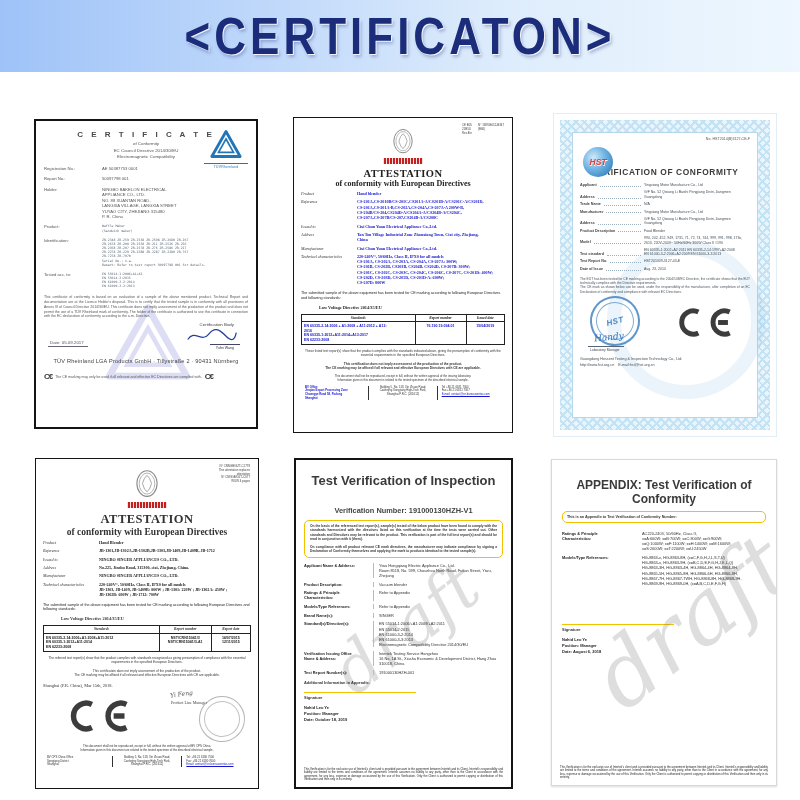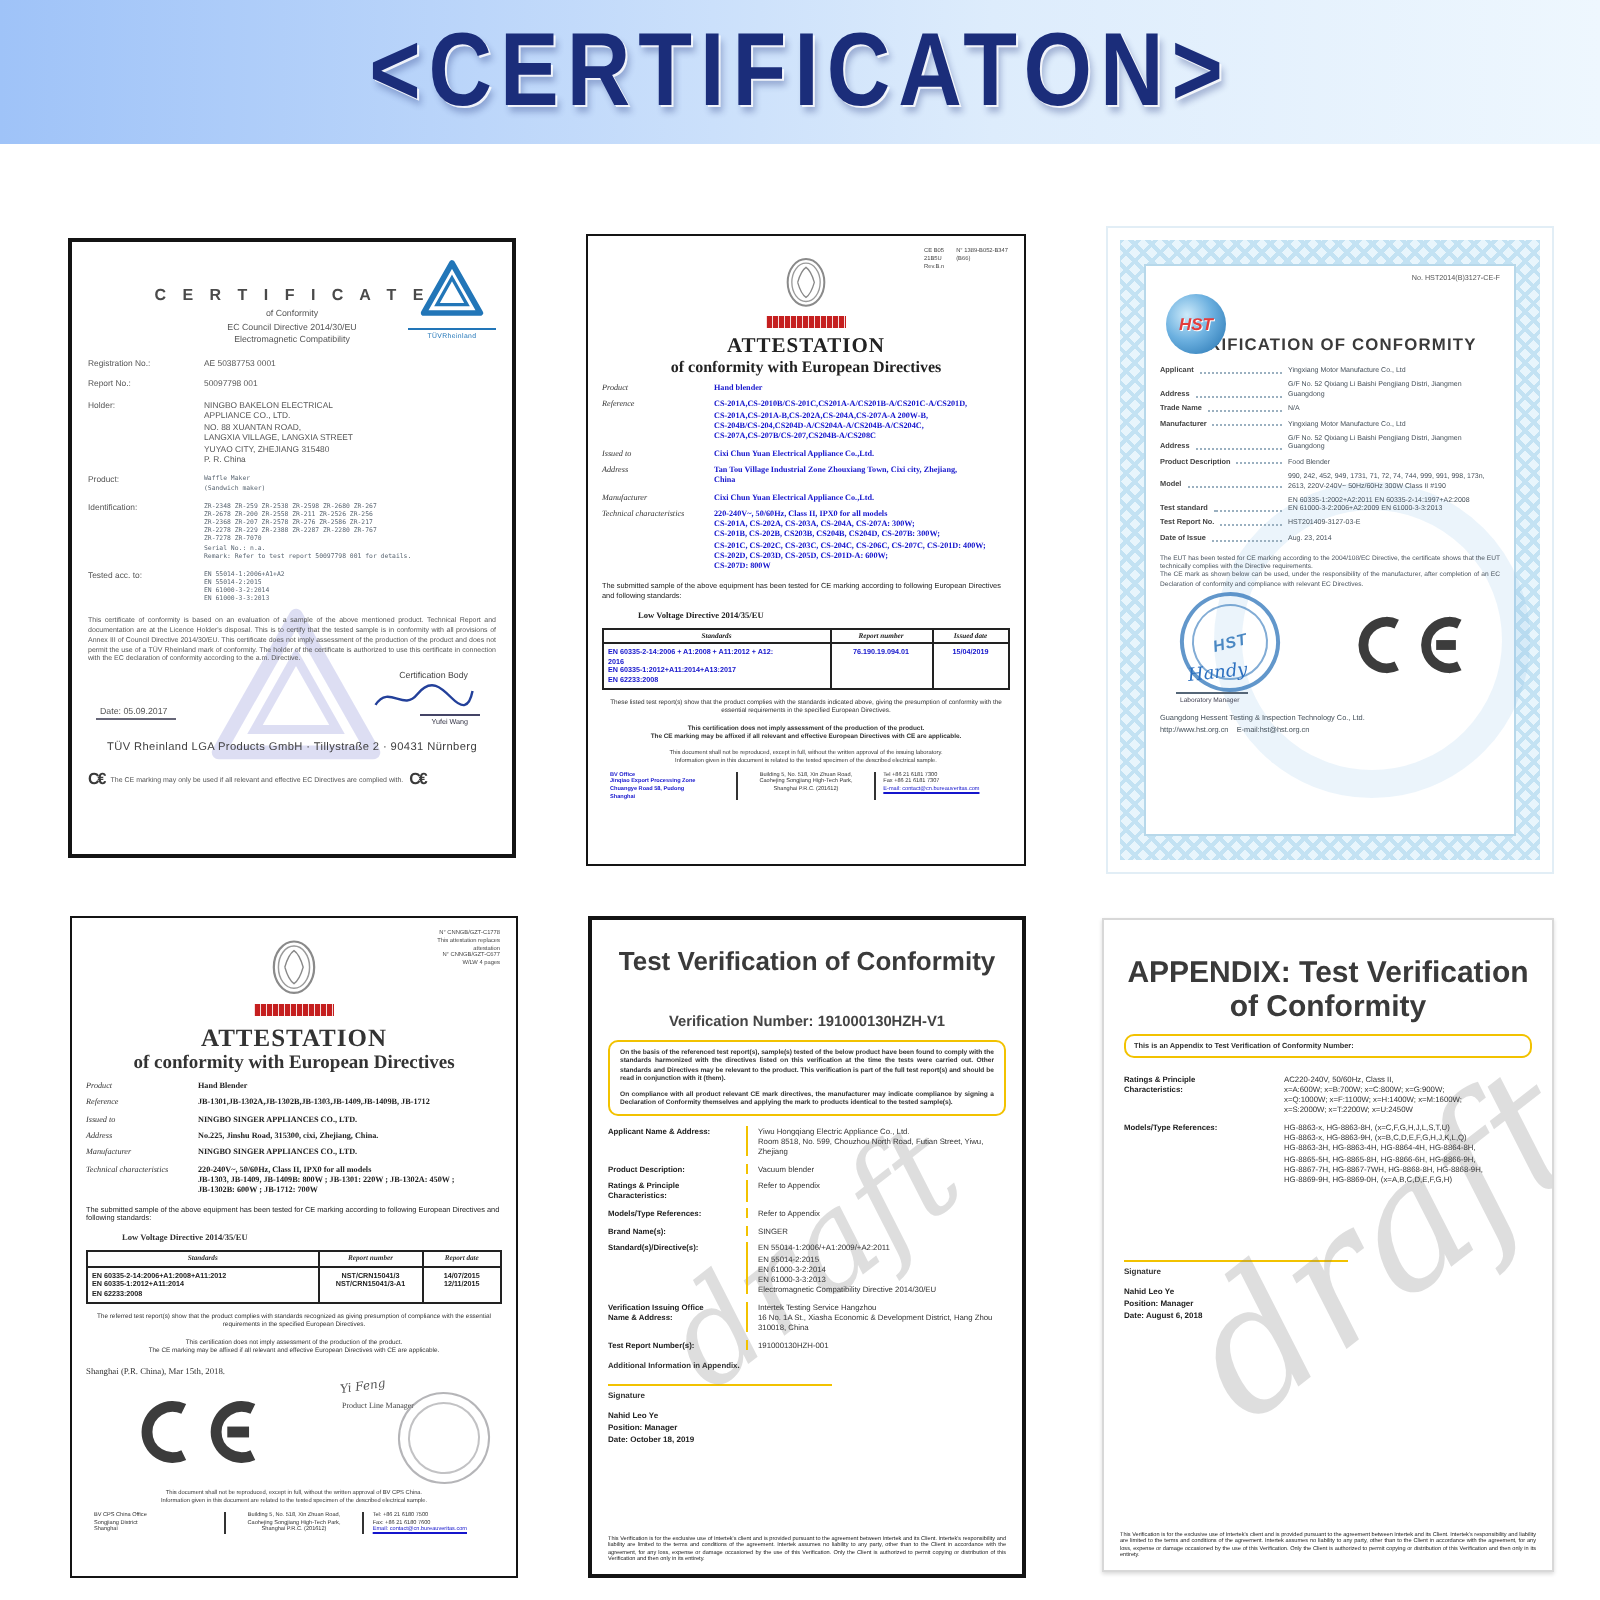--- a/index.html
+++ b/index.html
@@ -17,21 +17,21 @@
   .card{position:absolute;background:#fff;box-sizing:border-box;overflow:hidden;}
   .c1{left:34px;top:119px;width:224px;height:310px;border:2px solid #141414;padding:6px 8px;color:#555;}
   .c2{left:293px;top:117px;width:220px;height:316px;border:1.5px solid #141414;padding:5px 7px;color:#222;}
   .c3{left:553px;top:113px;width:224px;height:324px;border:1px solid #e2eef6;padding:6px;}
   .c4{left:35px;top:458px;width:224px;height:331px;border:1.5px solid #141414;padding:5px 7px;color:#333;}
   .c5{left:294px;top:458px;width:219px;height:331px;border:2px solid #141414;padding:7px 8px;color:#333;}
   .c6{left:551px;top:459px;width:226px;height:327px;border:1px solid #d8d8d8;box-shadow:0 1px 2px rgba(0,0,0,.15);padding:8px 10px;color:#333;}
   
   .c1 .tuv-logo{position:absolute;top:8px;right:8px;width:44px;text-align:center;}
   .c1 .tuv-word{font-size:3.4px;color:#2276b8;letter-spacing:.2px;border-top:.5px solid #2276b8;padding-top:1px;}
-  .c1-titleblock{text-align:center;margin-top:15px;line-height:1.5;}
+  .c1-titleblock{text-align:center;margin-top:2px;line-height:1.5;}
   .c1-title{font-size:8px;font-weight:bold;letter-spacing:3px;color:#4a4a4a;}
   .c1-sub{font-size:4.4px;color:#555;}
   .c1row{display:flex;margin-top:5px;font-size:4.2px;line-height:1.3;position:relative;z-index:2;}
   .c1lab{width:58px;flex:none;}
   .c1val{flex:1;}
   .c1 .idblock{font-family:"DejaVu Sans Mono",monospace;font-size:3.2px;color:#5a6672;}
   .c1 .bodytext{font-size:3.5px;text-align:justify;margin-top:7px;line-height:1.35;color:#555;position:relative;z-index:2;}
   .c1 .signzone{position:relative;height:32px;margin-top:3px;z-index:2;}
   .c1 .certbody{position:absolute;right:14px;top:0;font-size:4.4px;color:#444;}
   .c1 .signame{position:absolute;right:8px;top:22px;font-size:3.6px;border-top:.7px solid #446;padding:1px 6px 0 6px;color:#334;}
@@ -99,21 +99,21 @@
   .hst-stamp::after{content:"";position:absolute;inset:4px;border:1px solid rgba(46,116,185,.6);border-radius:50%;}
   .hst-stamp b{color:rgba(46,116,185,.85);font-size:8px;font-style:italic;letter-spacing:.5px;}
   .c3-handsign{position:absolute;left:14px;top:36px;font-family:"DejaVu Serif",serif;font-style:italic;font-size:9px;color:#2b6fbf;transform:rotate(-6deg);}
   .c3-labmgr{position:absolute;left:8px;top:50px;font-size:3.3px;border-top:.7px solid #567;padding:1px 4px 0 2px;color:#445;}
   .c3-ce{position:absolute;right:18px;top:12px;}
   .c3-footer{font-size:3.7px;color:#44505a;line-height:1.5;margin-top:3px;position:relative;z-index:2;}
   .c3wm{position:absolute;width:130px;height:130px;border:14px solid rgba(120,180,225,.15);border-radius:50%;left:34px;top:108px;z-index:1;}
   
   .itk-title{text-align:center;font-weight:bold;color:#3a3a3a;}
   .c5 .itk-title{font-size:13px;margin-top:6px;}
-  .c6 .itk-title{font-size:15px;margin-top:10px;}
+  .c6 .itk-title{font-size:12px;margin-top:10px;}
   .c5 .verifnum{text-align:center;font-size:7.4px;font-weight:bold;color:#444;margin-top:18px;}
   .ybox{border:1.5px solid #f2c200;border-radius:5px;padding:3px 5px;margin-top:5px;}
   .ybox p{margin:0 0 3px 0;font-size:3.3px;font-weight:bold;color:#333;text-align:justify;line-height:1.35;}
   .ybox p:last-child{margin-bottom:0;}
   .c6 .ybox{padding:2.5px 4px;}
   .c6 .ybox p{font-size:3.7px;}
   .itkrow{display:flex;margin-top:3.5px;line-height:1.32;position:relative;z-index:2;}
   .itklab{width:66px;flex:none;font-size:3.9px;font-weight:bold;color:#222;padding-right:3px;}
   .itkval{flex:1;font-size:3.9px;color:#333;border-left:1.5px solid #f2c200;padding-left:5px;}
   .c6 .itklab{width:72px;}
@@ -495,21 +495,21 @@
     <div class="att-fcol">
       <div class="pre">Tel: +86 21 6180 7500
 Fax: +86 21 6180 7600</div>
       <div class="email-link">Email: contact@cn.bureauveritas.com</div>
     </div>
   </div>
 </div>
 
 <div class="card c5">
   <div class="draft">draft</div>
-  <div class="itk-title">Test Verification of Conformity</div>
+  <div class="itk-title">Test Verification of Inspection</div>
   <div class="verifnum">Verification Number: 191000130HZH-V1</div>
   <div class="ybox">
     <p>On the basis of the referenced test report(s), sample(s) tested of the below product have been found to comply with the standards harmonized with the directives listed on this verification at the time the tests were carried out. Other standards and Directives may be relevant to the product. This verification is part of the full test report(s) and should be read in conjunction with it (them).</p>
     <p>On compliance with all product relevant CE mark directives, the manufacturer may indicate compliance by signing a Declaration of Conformity themselves and applying the mark to products identical to the tested sample(s).</p>
   </div>
   <div style="margin-top:5px;">
     <div class="itkrow">
       <div class="itklab pre">Applicant Name &amp; Address:</div>
       <div class="itkval pre">Yiwu Hongqiang Electric Appliance Co., Ltd.
 Room 8518, No. 599, Chouzhou North Road, Futian Street, Yiwu,

